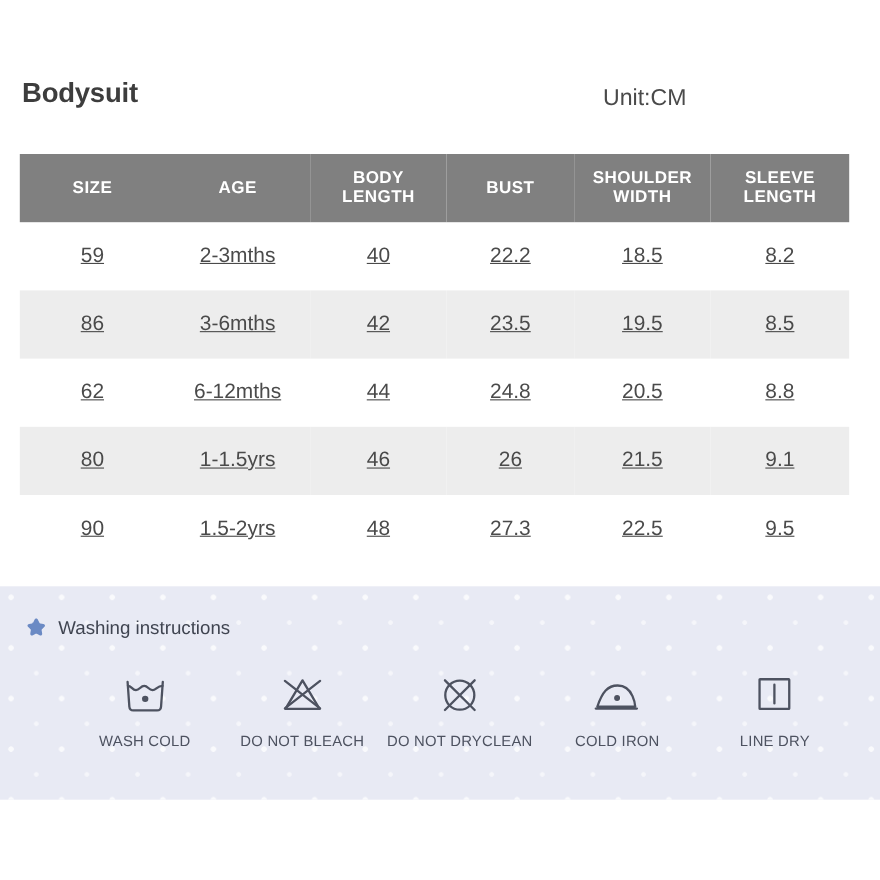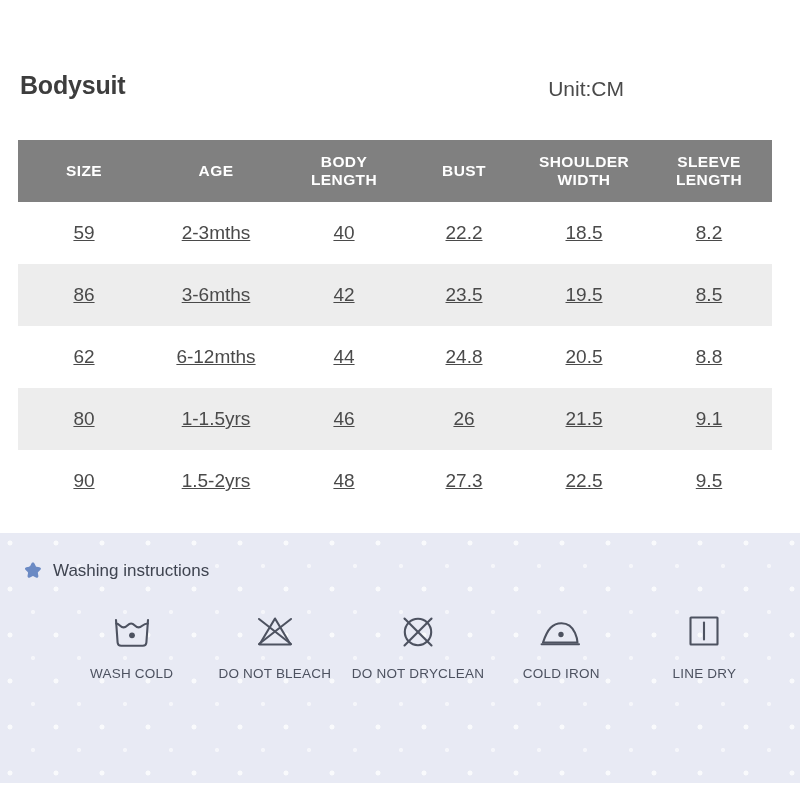--- a/index.html
+++ b/index.html
@@ -91,21 +91,21 @@
   .col-sleeve  { width: 126px; }
 
   .hdr-line { display: block; }
 
   
   .wash-panel {
     position: absolute;
     left: 0;
     top: 533px;
     width: 800px;
-    height: 250px;
+    height: 194px;
     background-color: #e8eaf4;
     background-image:
       radial-gradient(circle at 10px 10px, rgba(255,255,255,0.75) 2.2px, rgba(255,255,255,0) 2.8px),
       radial-gradient(circle at 33px 33px, rgba(255,255,255,0.55) 1.8px, rgba(255,255,255,0) 2.4px);
     background-size: 46px 46px, 46px 46px;
     background-position: 0 0, 0 0;
     text-align: center;
   }
   .wash-heading {
     position: absolute;

